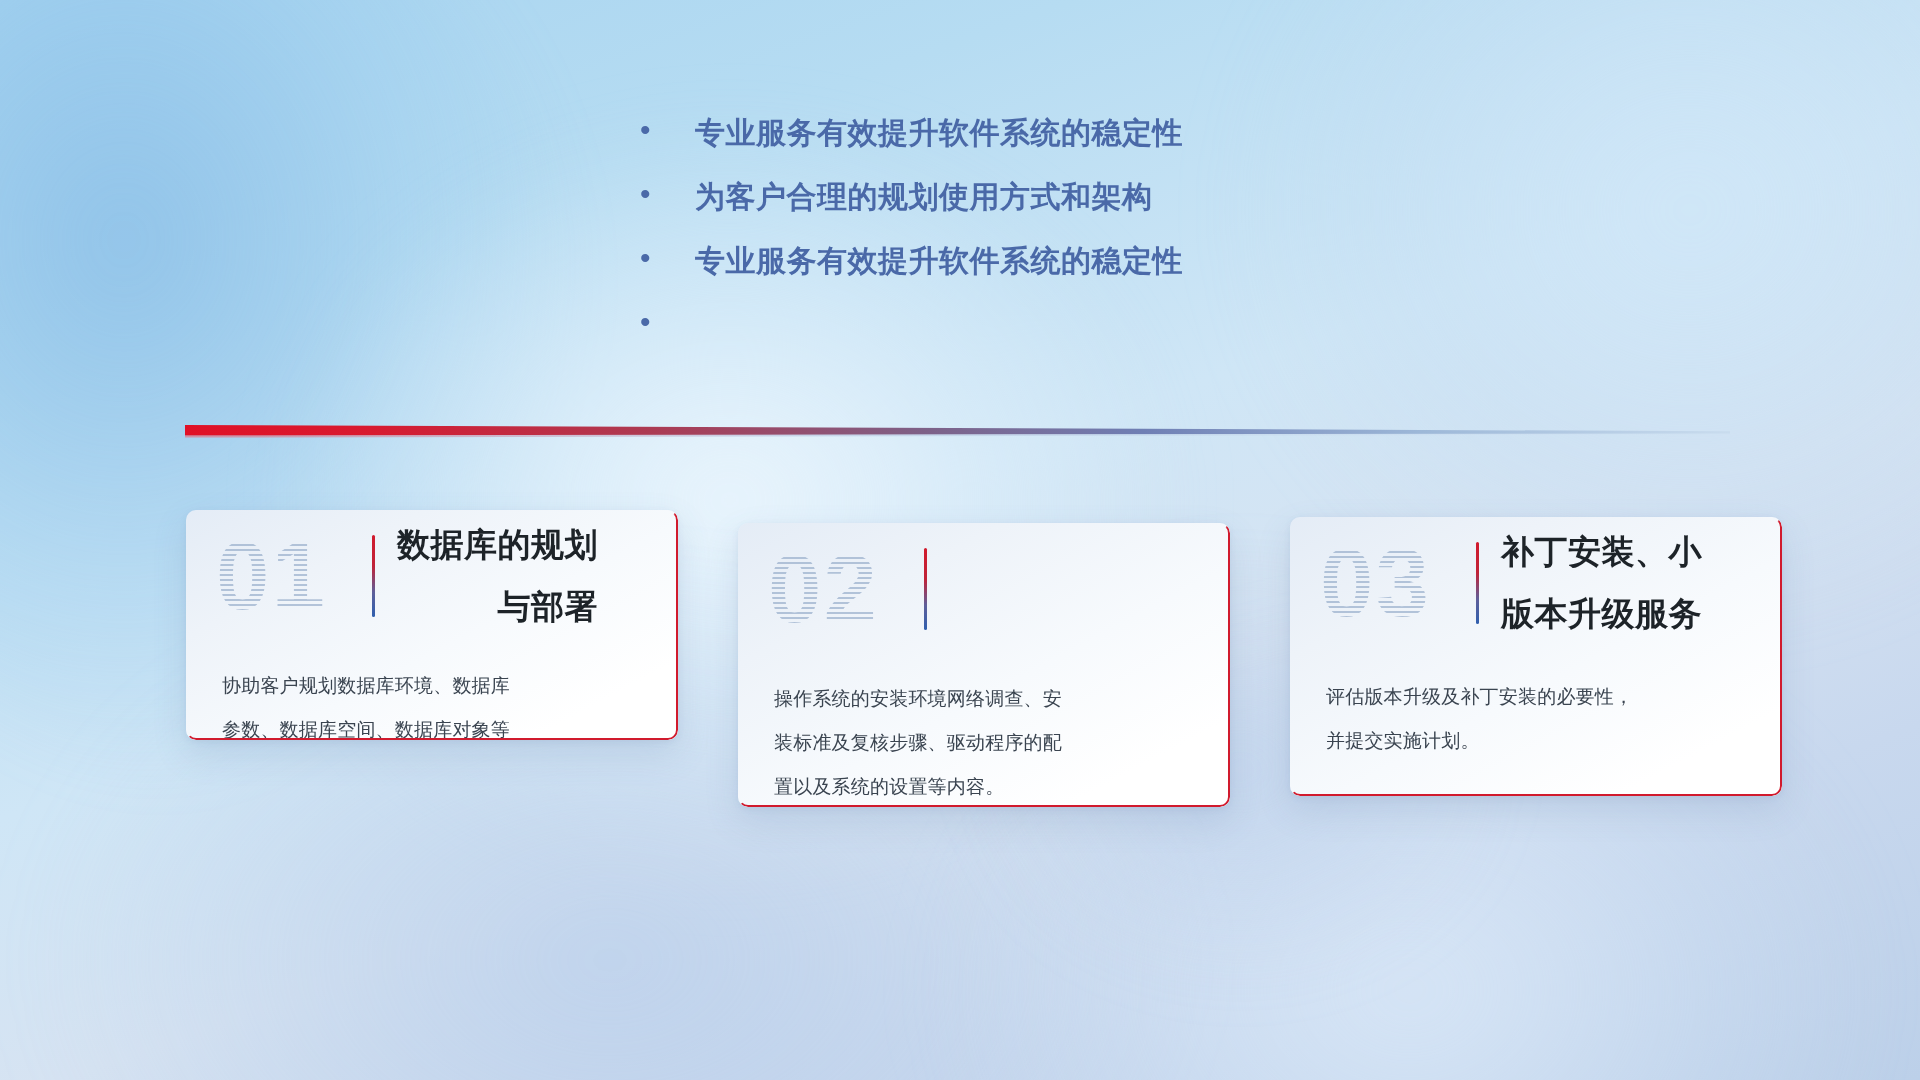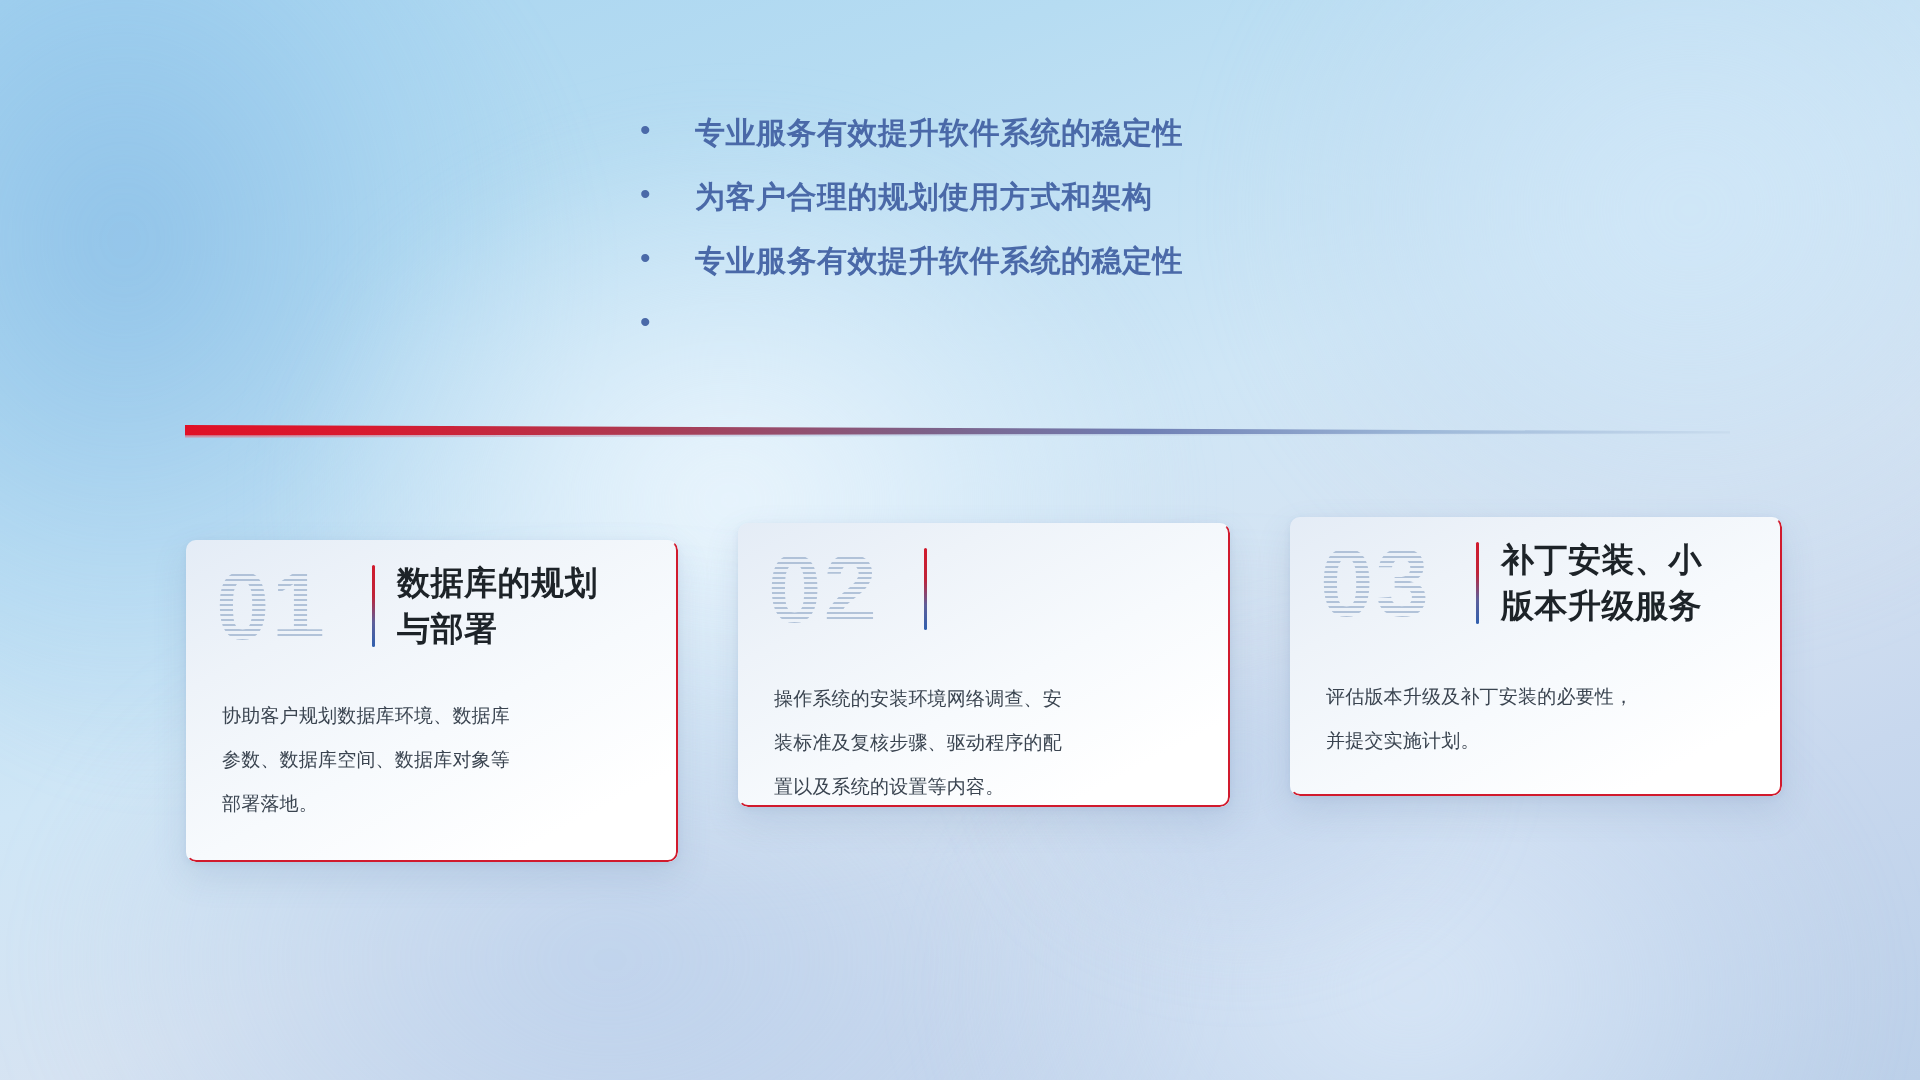--- a/index.html
+++ b/index.html
@@ -132,21 +132,21 @@
     content: "";
     position: absolute;
     inset: 0;
     border-radius: 10px;
     border-right: 2.5px solid #d11a2d;
     border-bottom: 2.5px solid #d11a2d;
     border-top: 2.5px solid transparent;
     border-left: 2.5px solid transparent;
     pointer-events: none;
   }
-  .card-1 { left: 186px; top: 540px; height: 322px; }
+  .card-1 { left: 186px; top: 510px; height: 230px; }
   .card-2 { left: 738px; top: 523px; height: 284px; }
   .card-3 { left: 1290px; top: 517px; height: 279px; }
 
   .card-head {
     position: relative;
     display: flex;
     align-items: center;
     height: 132px;
     padding-left: 30px;
   }
@@ -179,25 +179,26 @@
   .divider-bar {
     flex: 0 0 3px;
     width: 3px;
     height: 82px;
     margin: 0 22px 0 4px;
     background: linear-gradient(to bottom, #d11a2d 0%, #c02338 38%, #5e5f9a 70%, #2f5fae 100%);
     border-radius: 2px;
   }
   .card-title {
     font-size: 33px;
-    line-height: 46px;
+    line-height: 62px;
     font-weight: 700;
     color: #1d2328;
     letter-spacing: 0.5px;
     white-space: pre-line;
+    text-align: right;
   }
   .card-desc {
     position: relative;
     padding: 0 34px 0 36px;
     margin-top: 22px;
     font-size: 19px;
     line-height: 44px;
     color: #3a4450;
     letter-spacing: 0.2px;
     white-space: pre-line;

